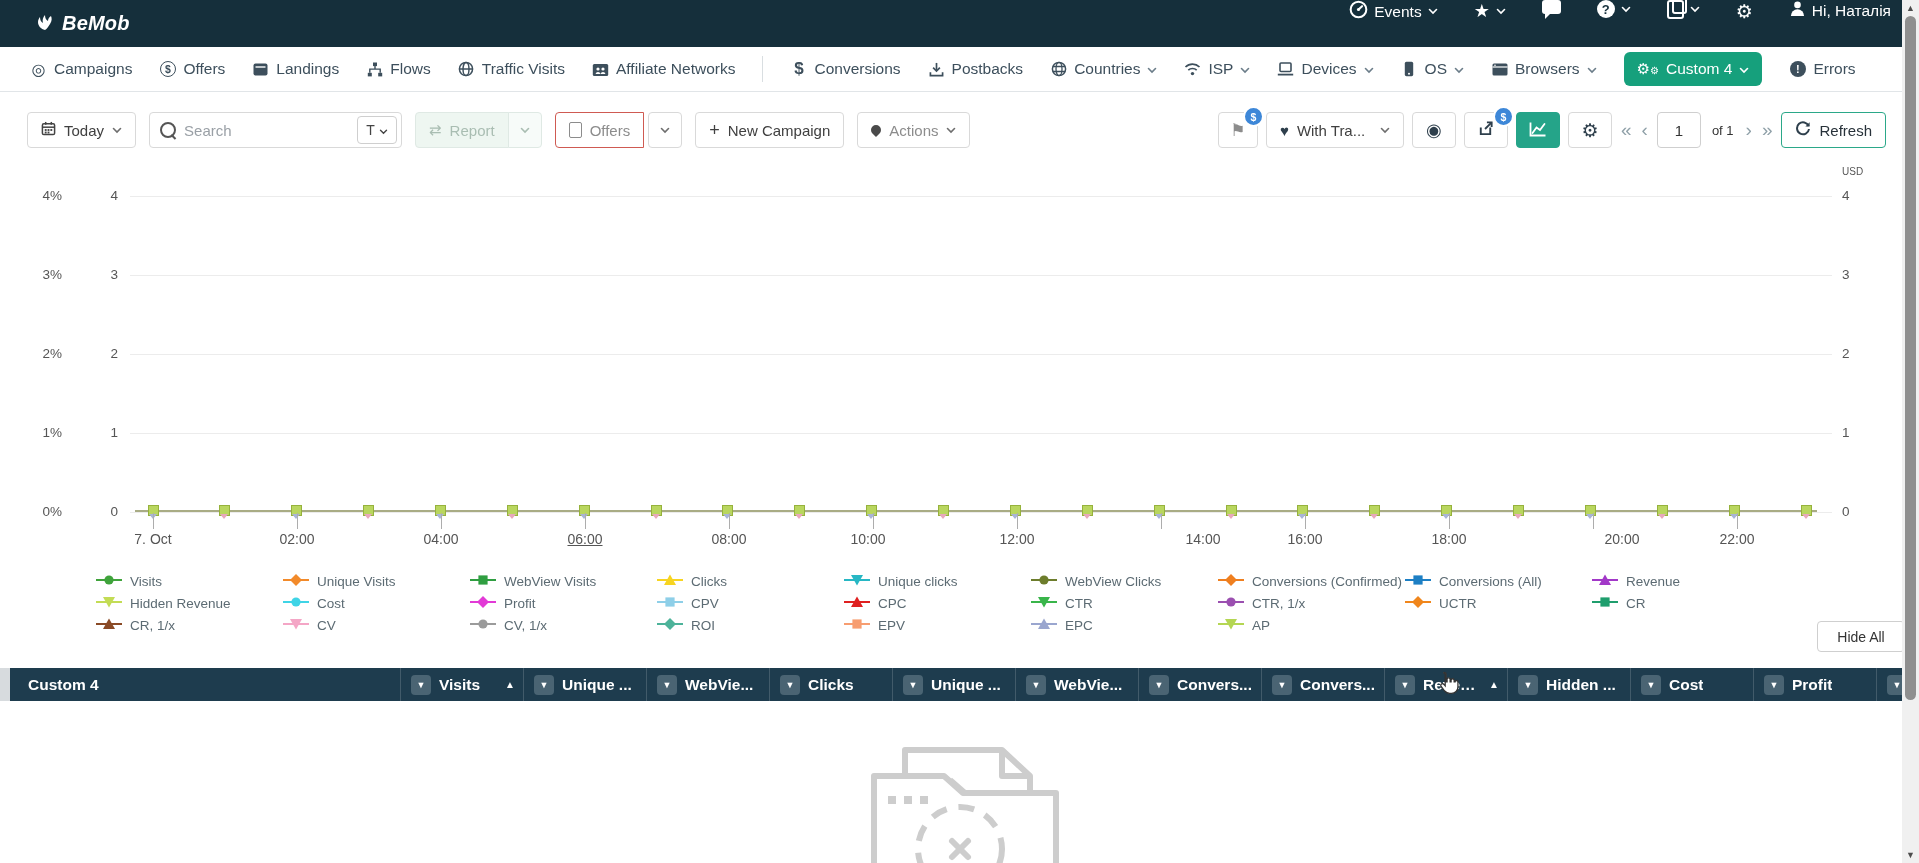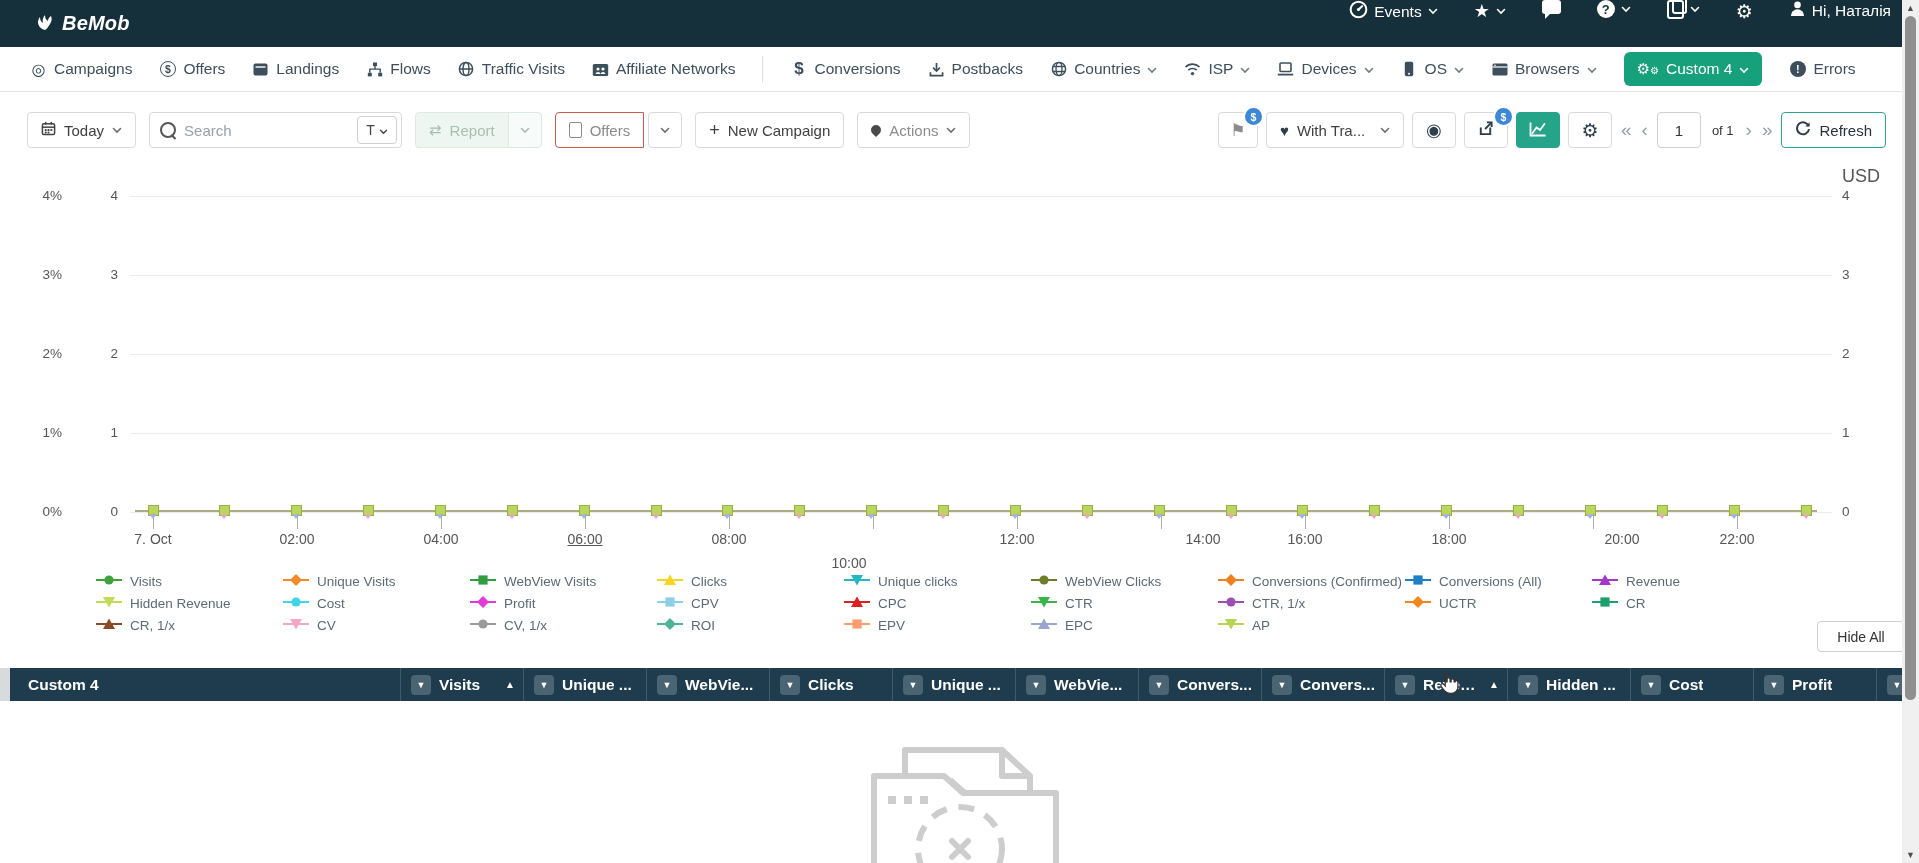--- a/index.html
+++ b/index.html
@@ -74,21 +74,21 @@
   .pag-chev{font-size:19px;color:#8fa0a8;padding:0 1px;line-height:36px;}
   .page-input{width:44px;height:36px;border:1px solid #cfcfcf;border-radius:4px;text-align:center;
        font-size:15px;color:#333;box-sizing:border-box;font-family:"Liberation Sans",sans-serif;}
   .of-label{font-size:13px;color:#333;padding:0 3px;}
   .droplet{width:10px;height:10px;background:#4a4a4a;border-radius:50% 50% 50% 0;transform:rotate(-45deg);}
   .doc-ic{position:relative;width:11px;height:14px;border:1.6px solid #8c8c8c;border-radius:2px;}
   
   .grid-line{position:absolute;left:130px;width:1702px;height:1px;background:#ececec;}
   .ylab{position:absolute;width:40px;text-align:right;font-size:13.5px;color:#555;}
   .yrlab{position:absolute;left:1842px;font-size:13.5px;color:#555;}
-  .usd{position:absolute;left:1842px;top:166px;font-size:18px;color:#555;}
+  .usd{position:absolute;left:1842px;top:166px;font-size:10px;color:#555;}
   .zero-line{position:absolute;left:135px;top:510px;width:1682px;height:3px;background:#a9ac85;}
   .mk{position:absolute;top:505px;width:11px;height:11px;background:#b9d65f;border:1px solid #96b23c;
       box-sizing:border-box;}
   .mk::after{content:'';position:absolute;left:0px;top:8px;border:4px solid transparent;border-top:5px solid #a9b4d8;}
   .mk.alt::after{border-top-color:#e8a8bc;}
   .xtick{position:absolute;top:513px;width:1px;height:16px;background:#adadad;}
   .xlab{position:absolute;top:531px;font-size:14px;color:#555;transform:translateX(-50%);white-space:nowrap;}
   
   .legend{position:absolute;left:96px;top:572px;display:grid;grid-template-columns:repeat(9,187px);
       row-gap:3px;font-size:13.5px;color:#5c6b73;}
@@ -506,21 +506,21 @@
       <div class="xlab" style="left: 153px;">7. Oct</div>
       <div class="xtick" style="left: 297px;"></div>
       <div class="xlab" style="left: 297px;">02:00</div>
       <div class="xtick" style="left: 441px;"></div>
       <div class="xlab" style="left: 441px;">04:00</div>
       <div class="xtick" style="left: 585px;"></div>
       <div class="xlab" style="left: 585px; text-decoration: underline;">06:00</div>
       <div class="xtick" style="left: 729px;"></div>
       <div class="xlab" style="left: 729px;">08:00</div>
       <div class="xtick" style="left: 873px;"></div>
-      <div class="xlab" style="left: 849px; margin-top: 24px;">10:00</div>
+      <div class="xlab" style="left: 868px;">10:00</div>
       <div class="xtick" style="left: 1017px;"></div>
       <div class="xlab" style="left: 1017px;">12:00</div>
       <div class="xtick" style="left: 1161px;"></div>
       <div class="xlab" style="left: 1203px;">14:00</div>
       <div class="xtick" style="left: 1305px;"></div>
       <div class="xlab" style="left: 1305px;">16:00</div>
       <div class="xtick" style="left: 1449px;"></div>
       <div class="xlab" style="left: 1449px;">18:00</div>
       <div class="xtick" style="left: 1593px;"></div>
       <div class="xlab" style="left: 1622px;">20:00</div>

